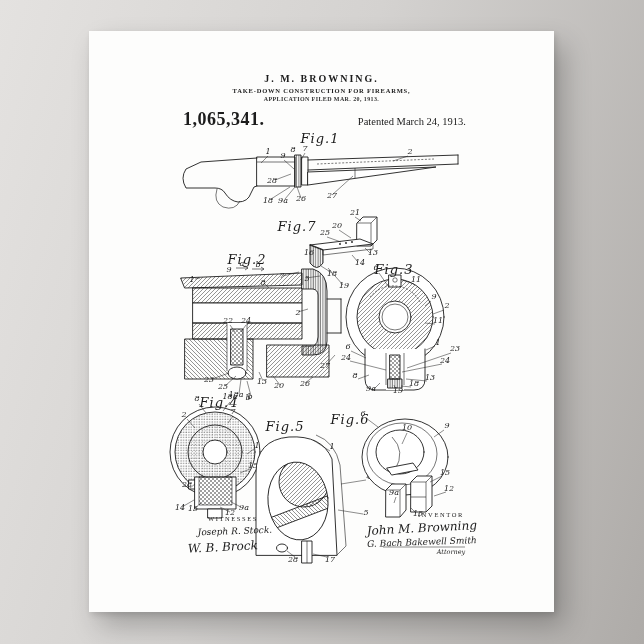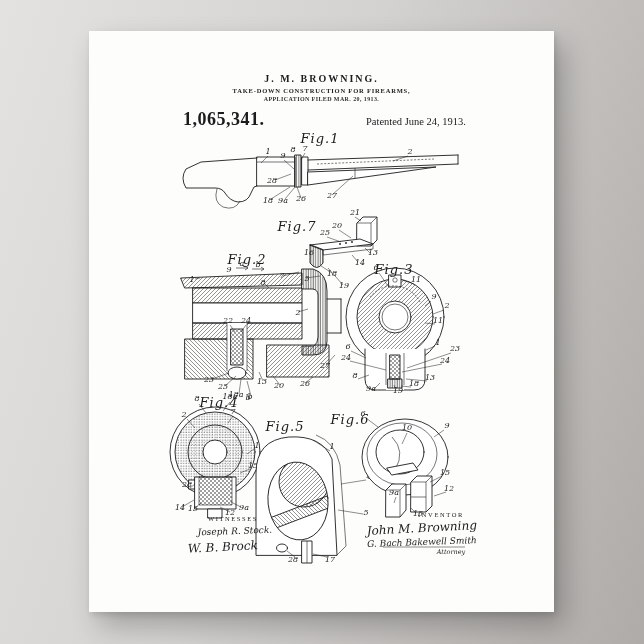--- a/index.html
+++ b/index.html
@@ -37,21 +37,21 @@
 <body style="--bgl: #e4e2e0; --bgd: #aeaba8; --ink: #1c1c1c;">
 
 <div class="poster">
 
   <div class="header">
     <div class="h1">J. M. BROWNING.</div>
     <div class="h2">TAKE-DOWN CONSTRUCTION FOR FIREARMS,</div>
     <div class="h3">APPLICATION FILED MAR. 20, 1913.</div>
     <div class="hrow">
       <span class="num">1,065,341.</span>
-      <span class="date">Patented June 24, 1913.</span>
+      <span class="date">Patented March 24, 1913.</span>
     </div>
   </div>
 
   <svg class="sheet" width="465" height="485" viewBox="0 0 465 485" xmlns="http://www.w3.org/2000/svg">
     <defs>
       <pattern id="hNE" width="4" height="4" patternUnits="userSpaceOnUse">
         <path d="M0,4 L4,0" stroke="#2a2a2a" stroke-width="0.5"></path>
       </pattern>
       <pattern id="hNW" width="4" height="4" patternUnits="userSpaceOnUse">
         <path d="M0,0 L4,4" stroke="#2a2a2a" stroke-width="0.5"></path>

